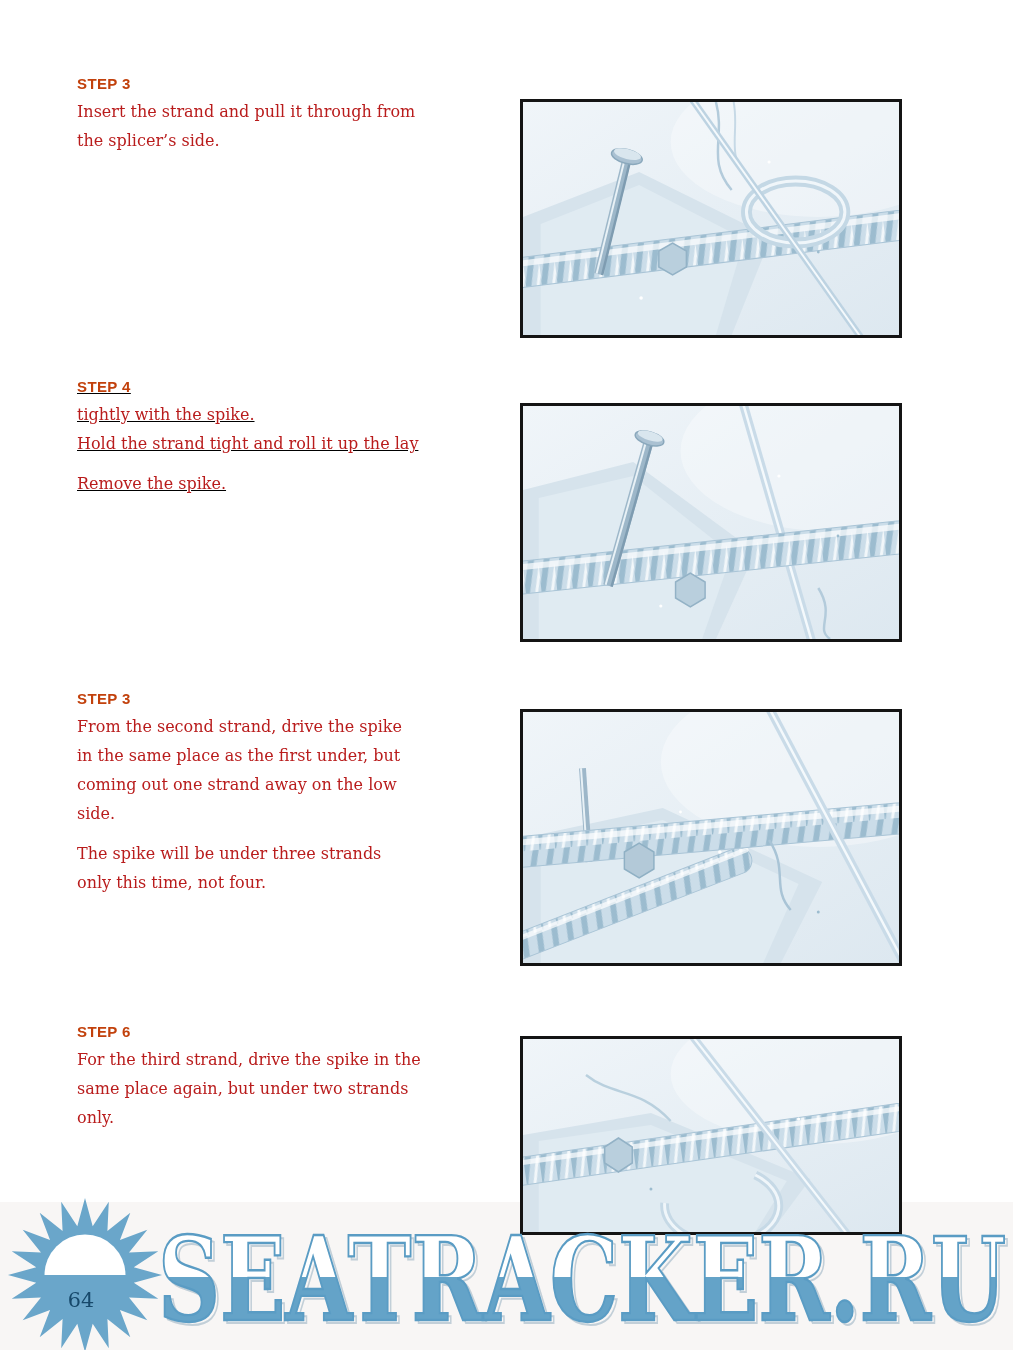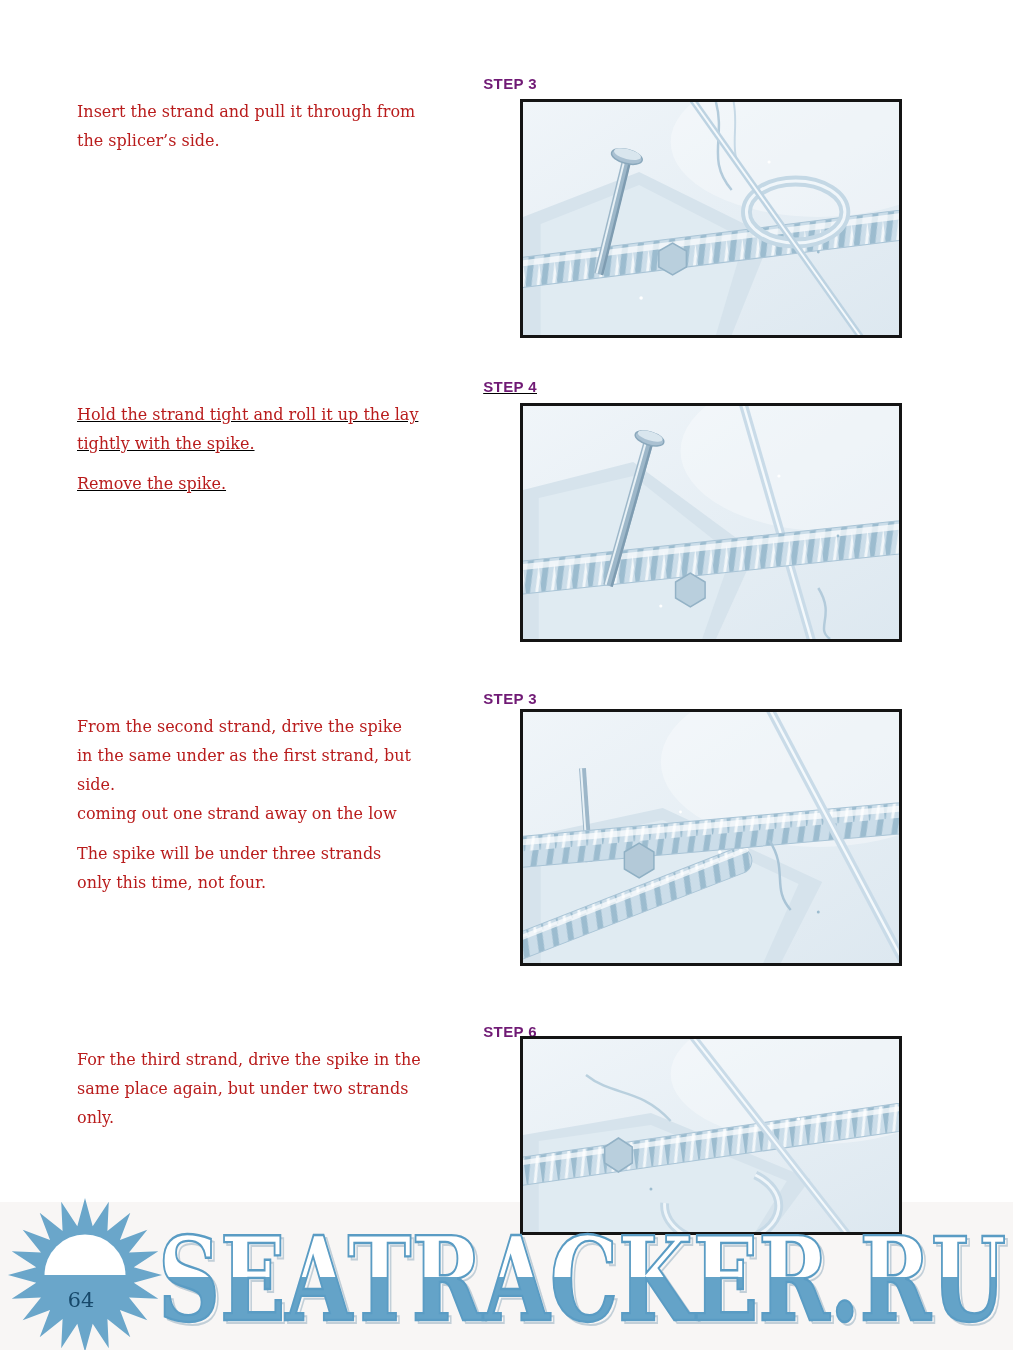--- a/index.html
+++ b/index.html
@@ -3,22 +3,22 @@
 <meta charset="utf-8">
 <style>
   html,body{margin:0;padding:0;background:#ffffff;}
   .page{
     position:relative;width:1013px;height:1350px;background:#ffffff;
     overflow:hidden;font-family:"DejaVu Serif", serif;
   }
   .step{position:absolute;left:77px;width:460px;}
   .step-heading{
     font-family:"Liberation Sans", sans-serif;
-    font-size:15px;font-weight:700;letter-spacing:.4px;color:#701a75;
-    margin:0 0 3px 0;line-height:20px;text-align:right;
+    font-size:15px;font-weight:700;letter-spacing:.4px;color:#c2410c;
+    margin:0 0 3px 0;line-height:20px;
   }
   .para{margin:0 0 11px 0;padding:0;}
   .tline{display:block;white-space:nowrap;font-size:16px;line-height:29px;color:#b91c1c;}
   .photo{
     position:absolute;left:520px;width:382px;margin:0;
     border:3px solid #141414;box-sizing:border-box;background:#e9f0f6;z-index:1;
   }
   .photo svg{display:block;width:100%;height:100%;}
   .wm-band{position:absolute;left:0;top:1202px;width:1013px;height:148px;background:#f3efec;opacity:.55;z-index:0;}
   .sun{position:absolute;left:6px;top:1196px;width:158px;height:158px;z-index:2;}
@@ -76,22 +76,22 @@
       <polygon points="138,149 152,141 166,149 166,165 152,173 138,165" fill="#b9cfdd" stroke="#93b2c6" stroke-width="1.5"></polygon>
       <circle cx="250" cy="60" r="1.6" fill="#ffffff"></circle>
       <circle cx="300" cy="150" r="1.4" fill="#9cbccf"></circle>
       <circle cx="120" cy="196" r="1.8" fill="#ffffff"></circle>
     </svg>
   </figure>
 
   <section class="step" style="top:377px;text-decoration:underline;">
     <h3 class="step-heading">STEP 4</h3>
     <p class="para">
+      <span class="tline">tightly with the spike.</span>
       <span class="tline">Hold the strand tight and roll it up the lay</span>
-      <span class="tline">tightly with the spike.</span>
     </p>
     <p class="para">
       <span class="tline">Remove the spike.</span>
     </p>
   </section>
 
   <figure class="photo" style="top:403px;height:239px;">
     <svg viewBox="0 0 382 233" preserveAspectRatio="none">
       <defs>
         <linearGradient id="b2" x1="0" y1="0" x2="1" y2="1">
@@ -126,23 +126,23 @@
       <circle cx="260" cy="70" r="1.6" fill="#ffffff"></circle>
       <circle cx="140" cy="200" r="1.6" fill="#ffffff"></circle>
       <circle cx="320" cy="130" r="1.4" fill="#9cbccf"></circle>
     </svg>
   </figure>
 
   <section class="step" style="top:689px;">
     <h3 class="step-heading">STEP 3</h3>
     <p class="para">
       <span class="tline">From the second strand, drive the spike</span>
-      <span class="tline">in the same under as the first strand, but</span>
+      <span class="tline">in the same place as the first under, but</span>
+      <span class="tline">coming out one strand away on the low</span>
       <span class="tline">side.</span>
-      <span class="tline">coming out one strand away on the low</span>
     </p>
     <p class="para">
       <span class="tline">The spike will be under three strands</span>
       <span class="tline">only this time, not four.</span>
     </p>
     <p class="para">
     </p>
   </section>
 
   <figure class="photo" style="top:709px;height:257px;">

